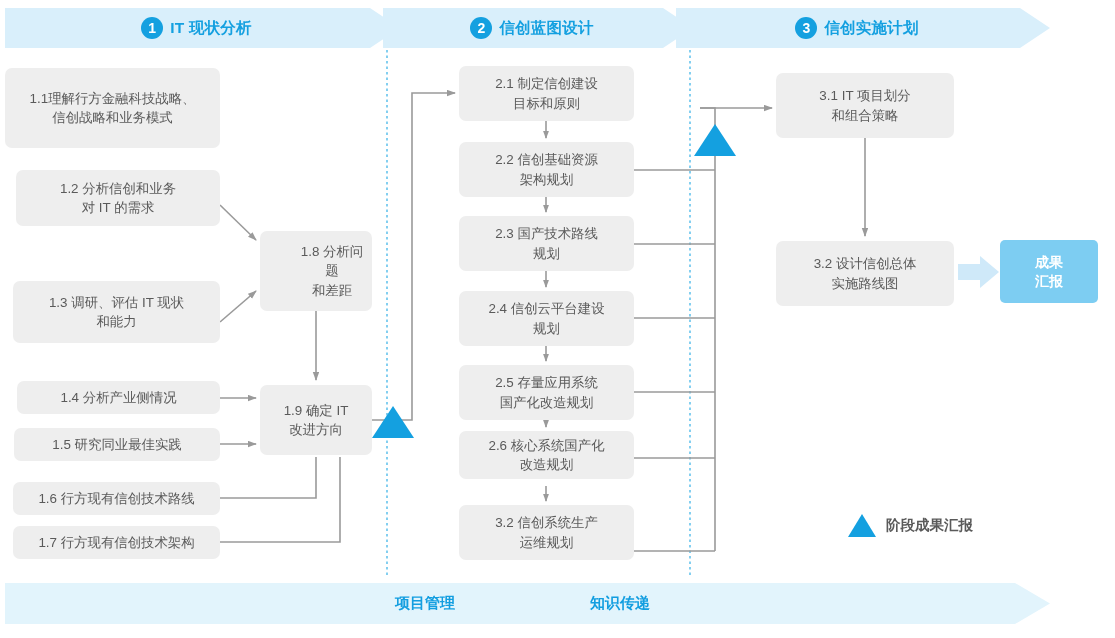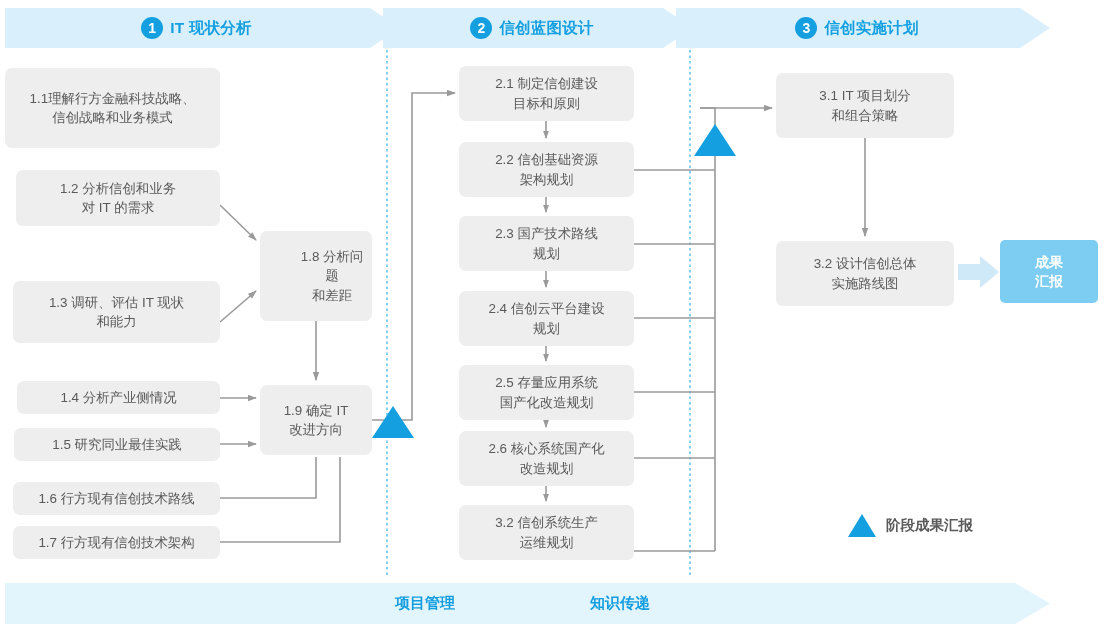--- a/index.html
+++ b/index.html
@@ -216,36 +216,36 @@
 信创战略和业务模式</div>
   <div class="box" style="left: 16px; top: 170px; width: 204px; height: 56px;">1.2 分析信创和业务
 对 IT 的需求</div>
   <div class="box" style="left: 13px; top: 281px; width: 207px; height: 62px;">1.3 调研、评估 IT 现状
 和能力</div>
   <div class="box" style="left: 17px; top: 381px; width: 203px; height: 33px;">1.4 分析产业侧情况</div>
   <div class="box" style="left: 14px; top: 428px; width: 206px; height: 33px;">1.5 研究同业最佳实践</div>
   <div class="box" style="left: 13px; top: 482px; width: 207px; height: 33px;">1.6 行方现有信创技术路线</div>
   <div class="box" style="left: 13px; top: 526px; width: 207px; height: 33px;">1.7 行方现有信创技术架构</div>
 
-  <div class="box" style="left: 260px; top: 231px; width: 112px; height: 90px; padding-left: 40px;">1.8 分析问题
+  <div class="box" style="left: 260px; top: 231px; width: 112px; height: 80px; padding-left: 40px;">1.8 分析问题
 和差距</div>
   <div class="box" style="left: 260px; top: 385px; width: 112px; height: 70px;">1.9 确定 IT
 改进方向</div>
 
   <div class="box" style="left: 459px; top: 66px; width: 175px; height: 55px;">2.1 制定信创建设
 目标和原则</div>
   <div class="box" style="left: 459px; top: 142px; width: 175px; height: 55px;">2.2 信创基础资源
 架构规划</div>
   <div class="box" style="left: 459px; top: 216px; width: 175px; height: 55px;">2.3 国产技术路线
 规划</div>
   <div class="box" style="left: 459px; top: 291px; width: 175px; height: 55px;">2.4 信创云平台建设
 规划</div>
   <div class="box" style="left: 459px; top: 365px; width: 175px; height: 55px;">2.5 存量应用系统
 国产化改造规划</div>
-  <div class="box" style="left: 459px; top: 431px; width: 175px; height: 55px;">2.6 核心系统国产化
+  <div class="box" style="left: 459px; top: 431px; width: 175px; height: 48px;">2.6 核心系统国产化
 改造规划</div>
   <div class="box" style="left: 459px; top: 505px; width: 175px; height: 55px;">3.2 信创系统生产
 运维规划</div>
 
   <div class="box" style="left: 776px; top: 73px; width: 178px; height: 65px;">3.1 IT 项目划分
 和组合策略</div>
   <div class="box" style="left: 776px; top: 241px; width: 178px; height: 65px;">3.2 设计信创总体
 实施路线图</div>
 
   <div class="result-box" style="left: 1000px; top: 240px; width: 98px; height: 63px;">成果

